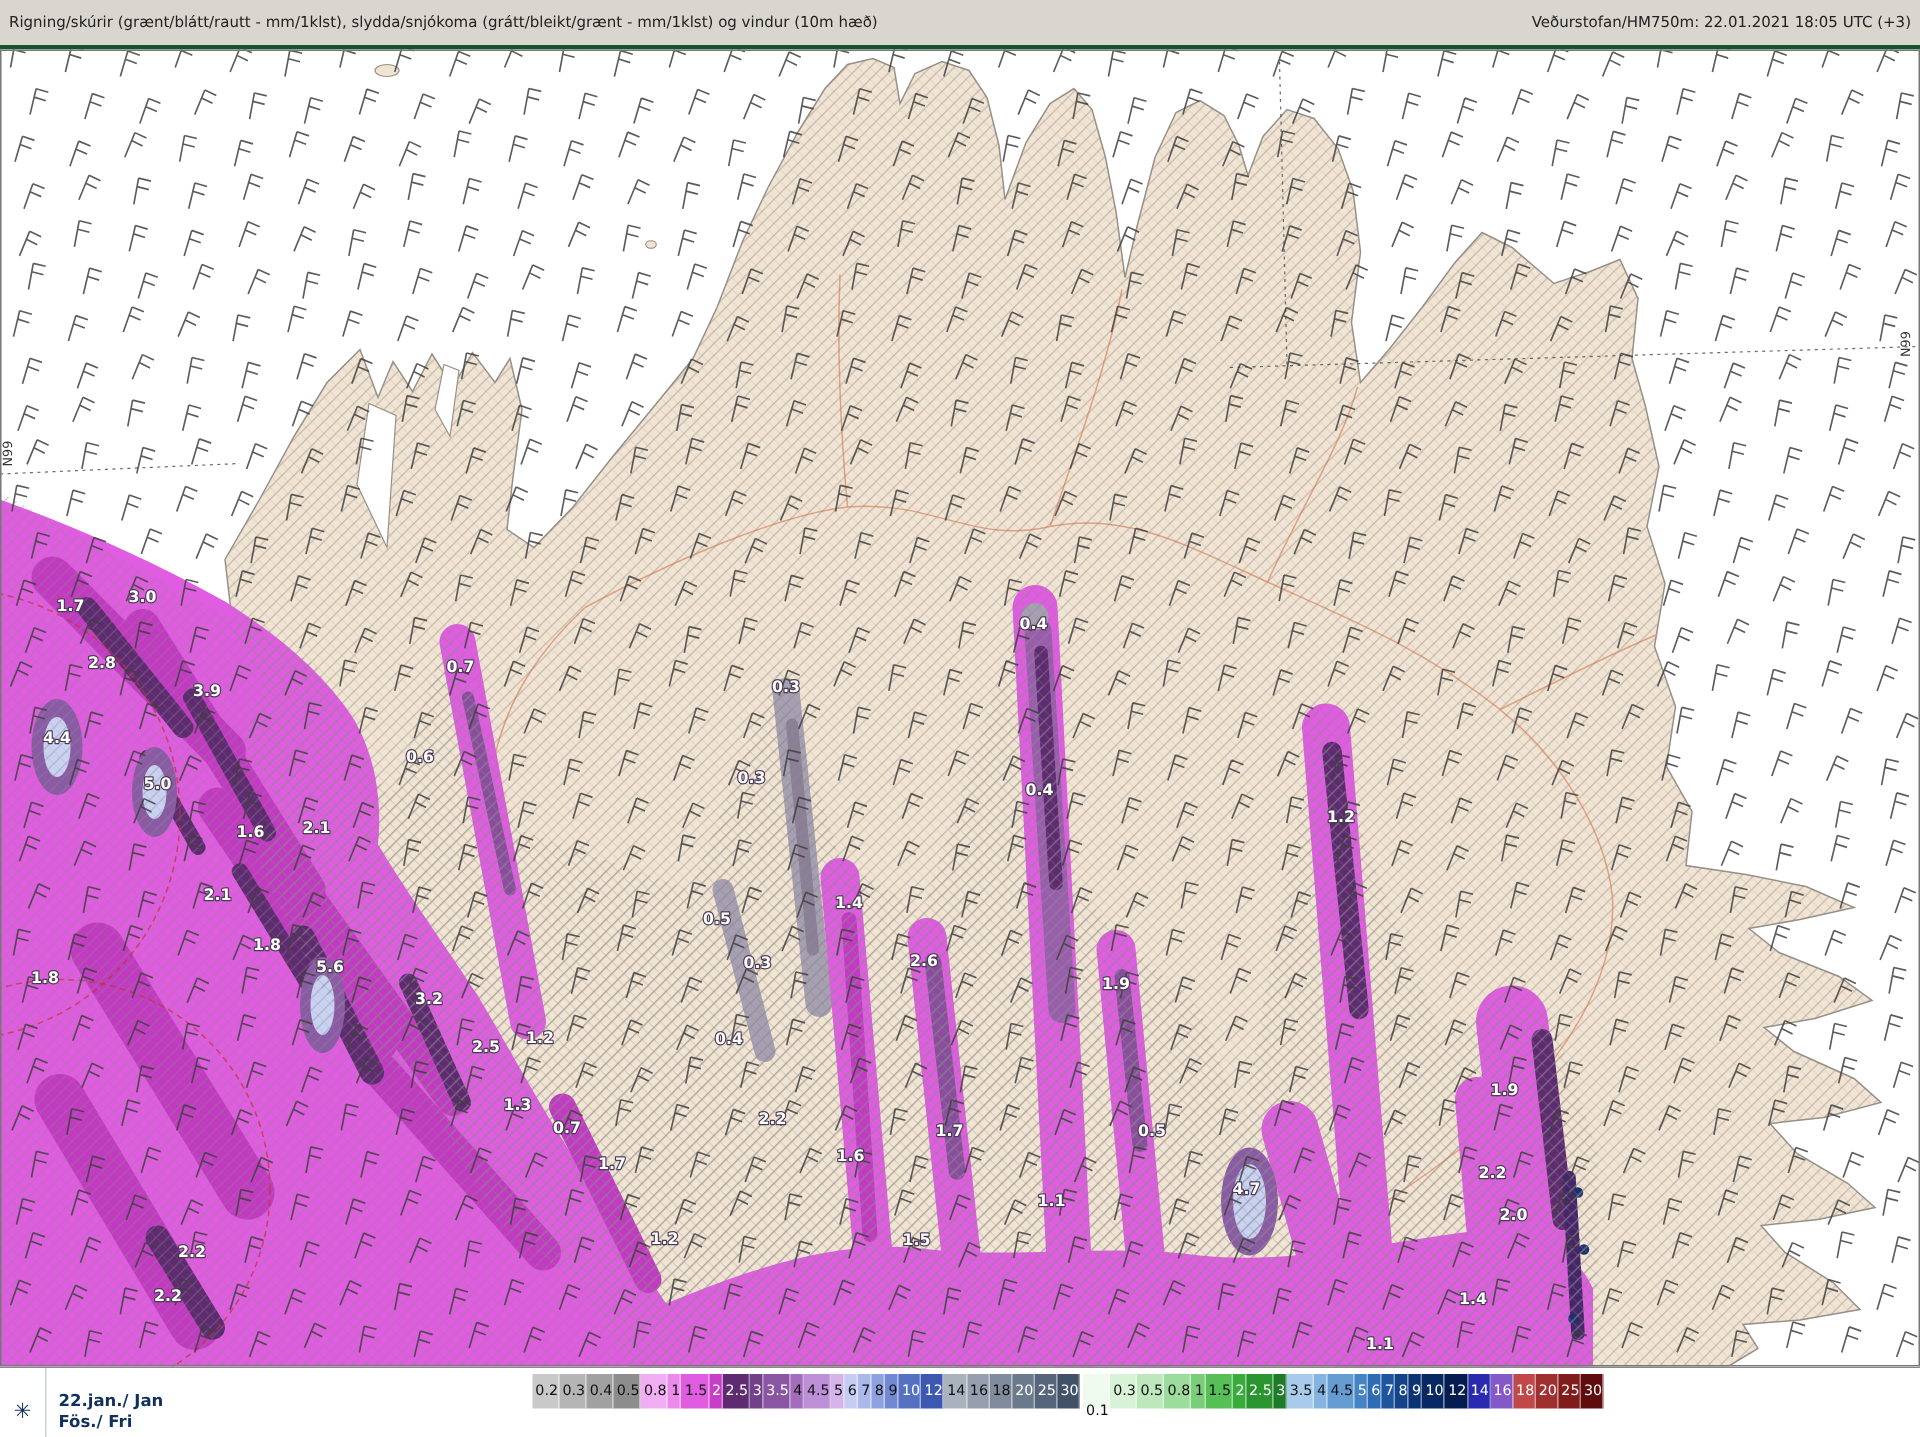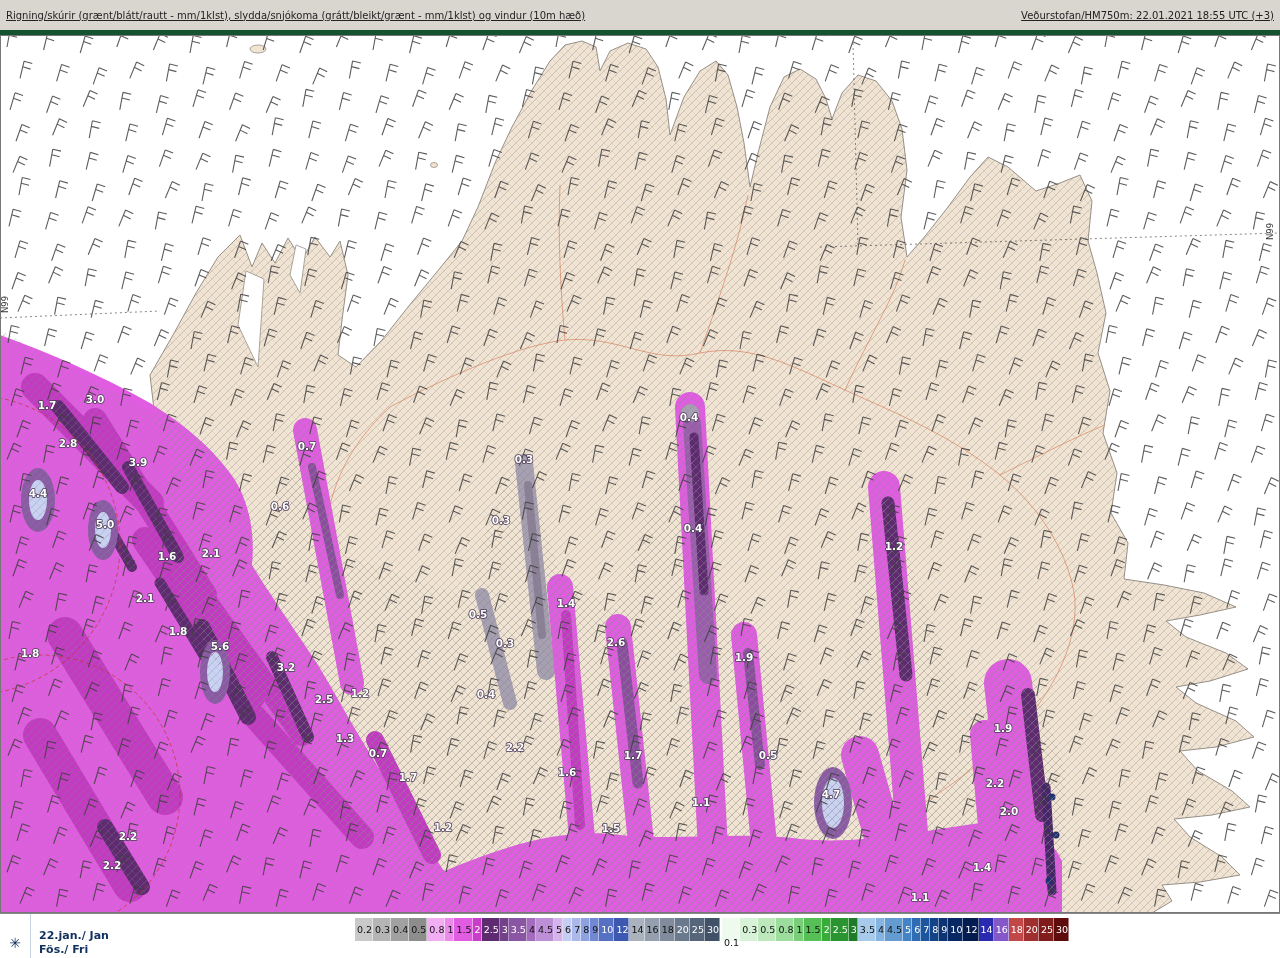--- a/index.html
+++ b/index.html
@@ -1,18 +1,18 @@
 <!DOCTYPE html>
 <html><head>
 <meta charset="utf-8">
 <style>
   html,body{margin:0;padding:0;background:#fff;}
   .app{width:1280px;height:958px;position:relative;font-family:"DejaVu Sans",sans-serif;outline:1px solid #555;overflow:hidden;background:#fff;}
   
-  .topbar{height:22px;background:#d9d6cf;border-bottom:5px solid #14532d;display:flex;align-items:center;justify-content:space-between;padding:15px 6px;box-sizing:border-box;font-size:10px;color:#222;text-decoration:underline;}
+  .topbar{height:22px;background:#d9d6cf;border-bottom:3px solid #14532d;display:flex;align-items:center;justify-content:space-between;padding:15px 6px;box-sizing:border-box;font-size:10px;color:#222;}
   
   .mapwrap{height:878px;position:relative;}
   svg.map{display:block;width:1280px;height:878px;}
   .landFill{fill:#f2e4d2;stroke:#969088;stroke-width:1;}
   .landHatch{fill:url(#hatch);stroke:none;opacity:.55;}
   .hullHatch{fill:url(#hatch);stroke:none;opacity:.5;}
   .seawedge{fill:#ffffff;stroke:#969088;stroke-width:.8;}
   .island{fill:#f2e4d2;stroke:#969088;stroke-width:.8;}
   .grat{stroke:#444;stroke-width:.8;stroke-dasharray:2 3;fill:none;opacity:.8;}
   .road{stroke:#e09878;stroke-width:1;fill:none;opacity:.9;}
@@ -31,21 +31,21 @@
   .cell{flex:1;position:relative;border-right:1px solid rgba(255,255,255,.45);display:flex;align-items:center;}
   .cell span{font-size:9.5px;padding-left:2px;white-space:nowrap;}
 </style>
 </head>
 <body>
 
 <div class="app">
 
   <header class="topbar">
     <span>Rigning/skúrir (grænt/blátt/rautt - mm/1klst), slydda/snjókoma (grátt/bleikt/grænt - mm/1klst) og vindur (10m hæð)</span>
-    <span>Veðurstofan/HM750m: 22.01.2021 18:55 UTC (+3)</span>
+    <span>Veðurstofan/HM750m: 22.01.2021 18:05 UTC (+3)</span>
   </header>
 
   <div class="mapwrap">
     <svg class="map" viewBox="0 0 1280 878" xmlns="http://www.w3.org/2000/svg">
       <defs>
         <pattern id="hatch" width="8" height="8" patternUnits="userSpaceOnUse">
           <path d="M0,8 L8,0" stroke="#8a8a8a" stroke-width="0.7"></path>
           <path d="M0,0 L8,8" stroke="#8a8a8a" stroke-width="0.5" opacity="0.6"></path>
         </pattern>
         <path id="landShape" d="M150,340 L173,300 L196,258 L218,222 L240,200 L252,232 L262,208 L275,228 L288,203 L302,225 L315,202 L330,222 L340,206 L348,240 L342,285 L338,320 L356,332 L382,305 L408,272 L436,238 L462,206 L478,172 L495,128 L512,92 L532,55 L550,26 L565,10 L582,6 L596,12 L600,36 L610,16 L628,8 L646,14 L658,32 L666,64 L670,100 L684,62 L700,36 L716,26 L728,40 L737,72 L744,108 L750,152 L758,118 L770,72 L784,42 L800,34 L816,44 L826,64 L832,84 L842,58 L858,40 L876,46 L892,66 L902,94 L907,135 L901,182 L907,222 L926,200 L948,172 L970,142 L988,122 L1008,132 L1036,156 L1060,148 L1080,140 L1092,166 L1088,206 L1097,238 L1106,278 L1098,318 L1110,356 L1103,398 L1117,438 L1111,478 L1128,508 L1124,544 L1164,550 L1204,558 L1236,572 L1200,580 L1166,586 L1186,602 L1226,618 L1248,634 L1210,646 L1176,652 L1196,668 L1236,686 L1254,702 L1216,712 L1180,716 L1198,736 L1232,756 L1250,772 L1212,780 L1174,784 L1190,802 L1222,822 L1240,840 L1200,847 L1162,850 L1172,866 L1152,878 L420,878 L386,824 L334,782 L302,732 L282,692 L242,662 L212,622 L192,582 L172,542 L186,502 L162,462 L176,422 L156,392 Z"></path>

